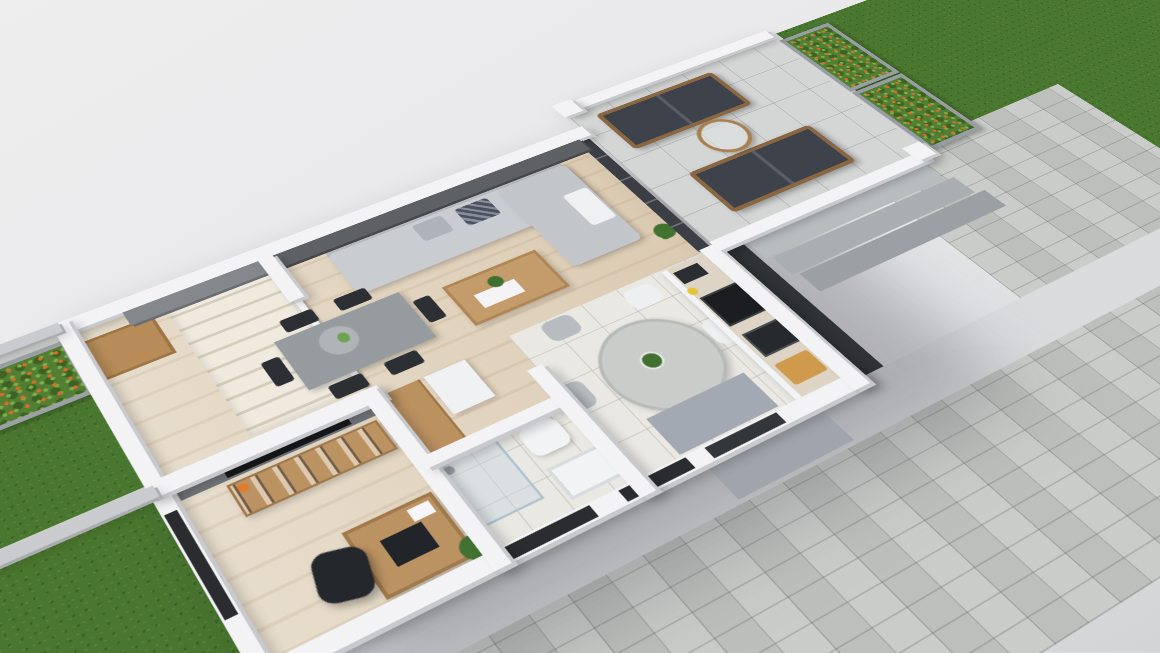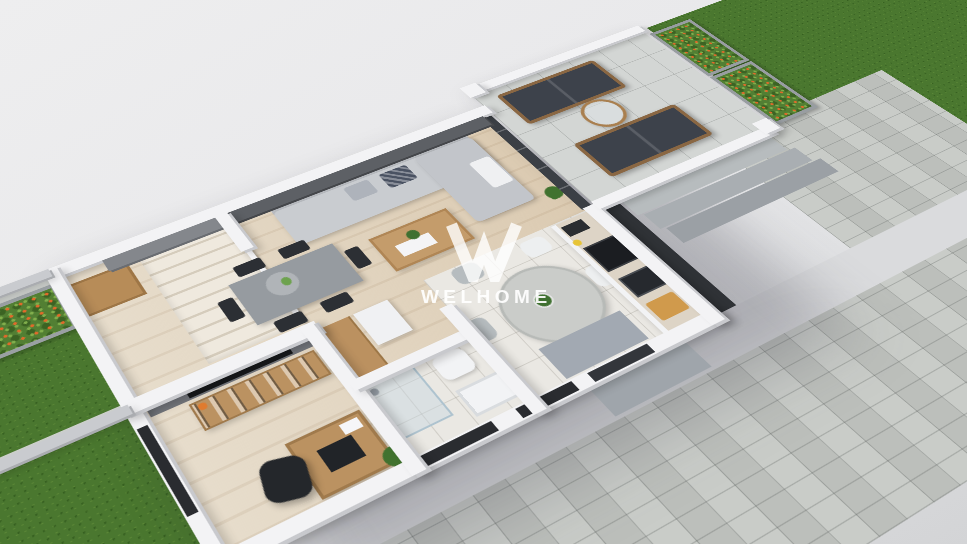--- a/index.html
+++ b/index.html
@@ -160,19 +160,13 @@
       <div class="wallgray" style="left:84px;top:466px;width:166px;height:12px;"></div>
 
       <div class="wall" style="left:772px;top:228px;width:262px;height:14px;"></div>
       <div class="wall" style="left:772px;top:462px;width:250px;height:14px;"></div>
       <div class="wall" style="left:768px;top:224px;width:22px;height:22px;"></div>
       <div class="wall" style="left:1012px;top:450px;width:22px;height:22px;"></div>
 
     </div>
   </div>
 
-  <div class="watermark">
-    <svg width="78" height="62" viewBox="0 0 100 80">
-      <path d="M8 6 L36 74 L50 36 L64 74 L92 6" fill="none" stroke="#ffffff" stroke-width="15"></path>
-    </svg>
-    <div class="wm-text">WELHOME</div>
-  </div>
 </div>
 
 </body></html>

